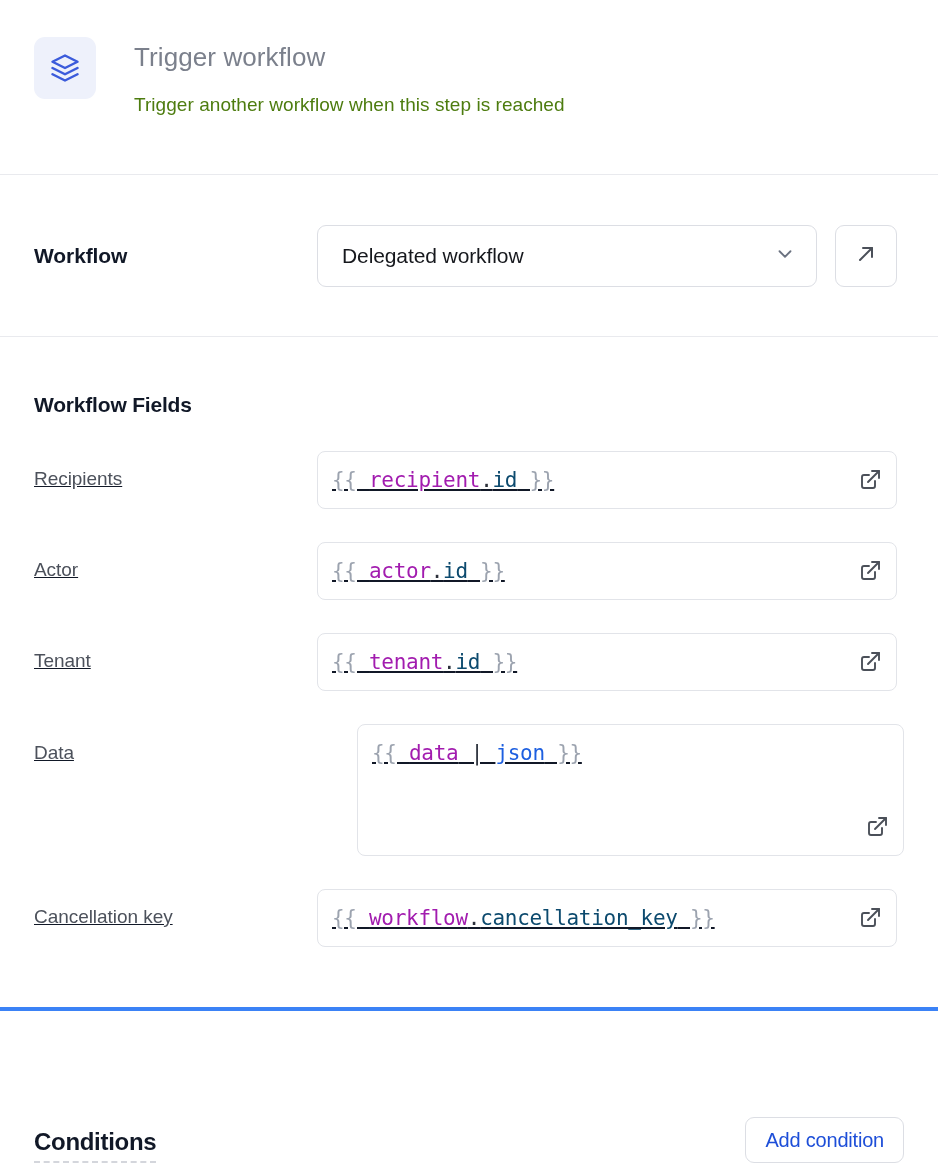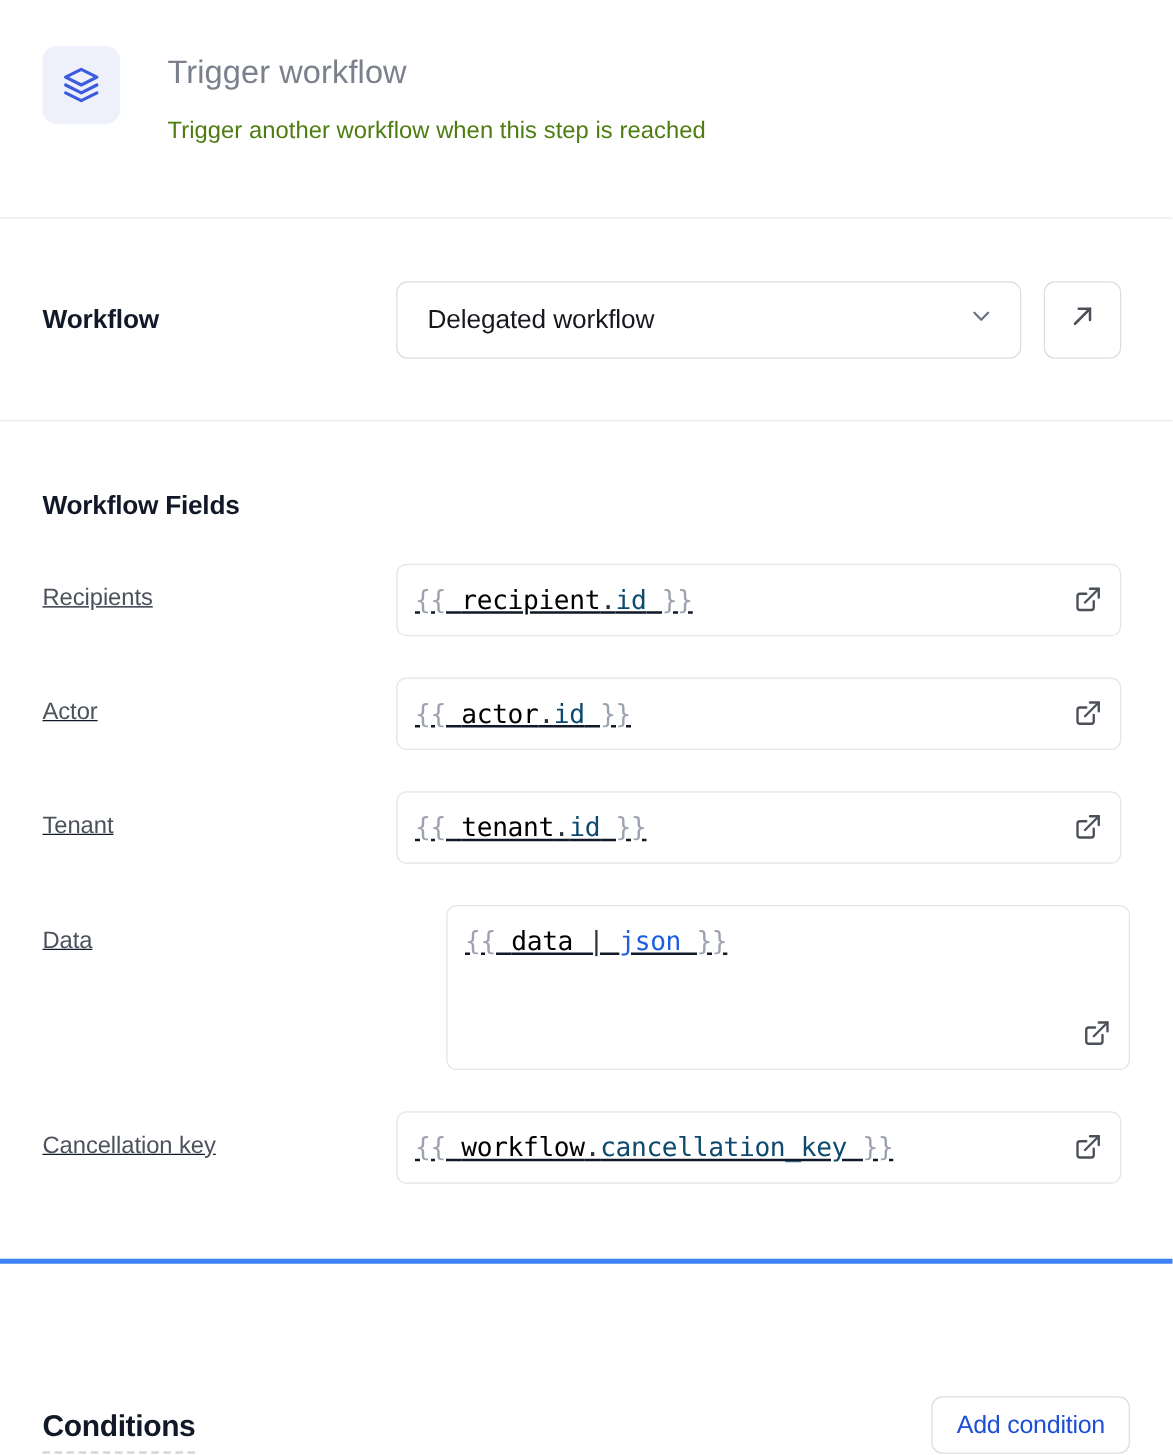--- a/index.html
+++ b/index.html
@@ -163,21 +163,21 @@
   }
   .code {
     font-family: "DejaVu Sans Mono", "Liberation Mono", monospace;
     font-size: 21px;
     line-height: 30px;
     letter-spacing: -0.3px;
     white-space: pre;
     display: block;
   }
   .tok-brace { color: #9ca3af; }
-  .tok-var   { color: #000000; }
+  .tok-var   { color: #a21caf; }
   .tok-dot   { color: #2b303a; }
   .tok-prop  { color: #0c4a6e; }
   .tok-pipe  { color: #2b303a; }
   .tok-filter{ color: #1d5fe0; }
 
   .ext-icon-inline {
     position: absolute;
     right: 14px;
     top: 16px;
     cursor: pointer;

